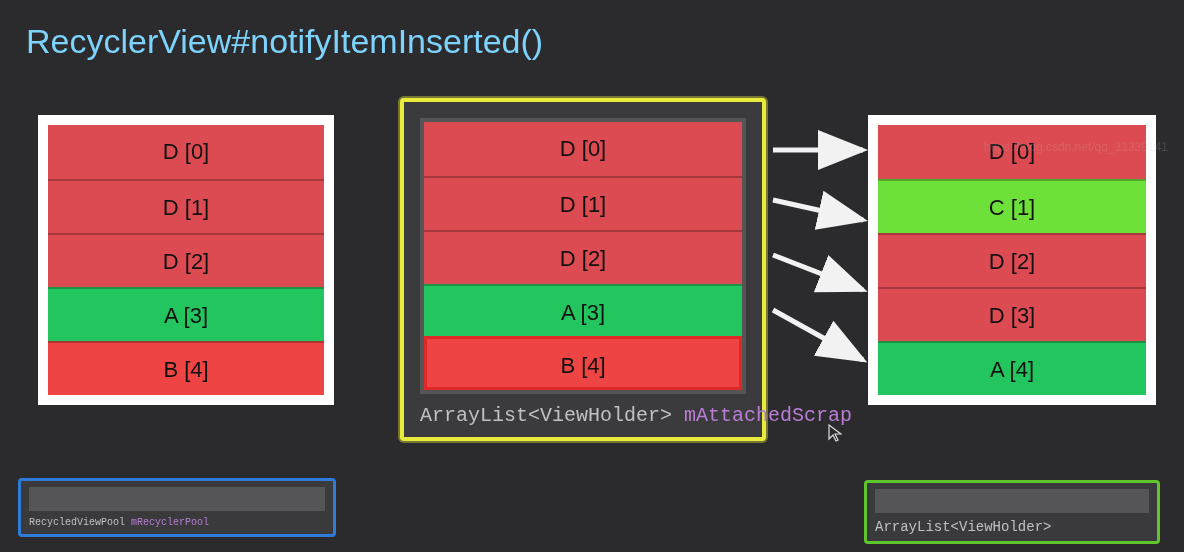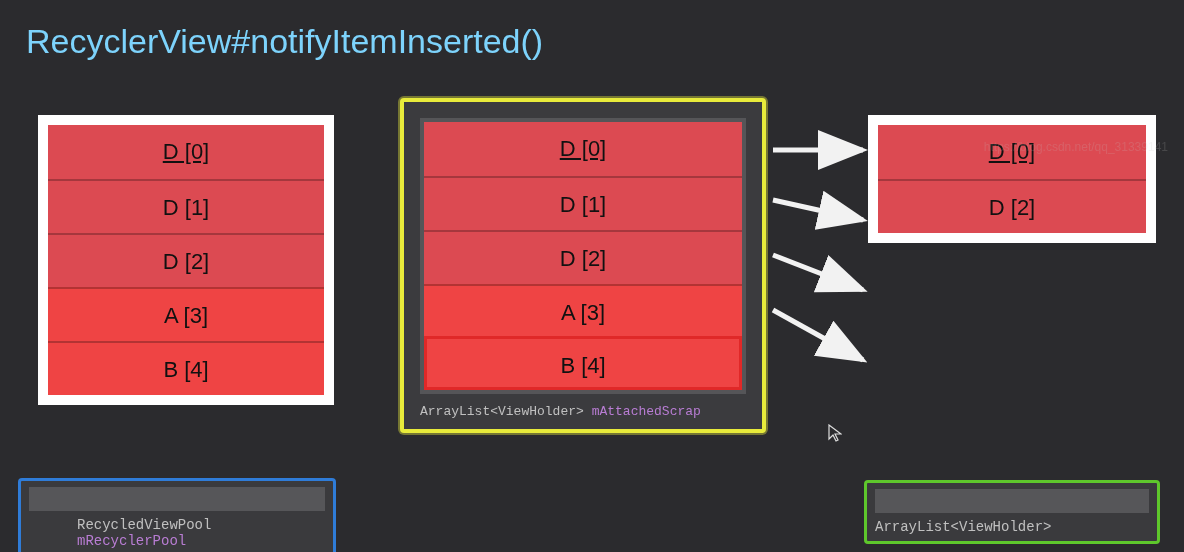--- a/index.html
+++ b/index.html
@@ -31,23 +31,23 @@
     padding: 2px;
   }
   .row {
     height: 54px;
     line-height: 54px;
     text-align: center;
     font-size: 22px;
     color: #111;
     border-top: 2px solid rgba(0,0,0,0.25);
   }
-  .row:first-child { border-top: none; text-decoration: underline; }
+  .row:first-child { border-top: none; }
   .red { background: #dc4a52; }
-  .blue { background: #ef4444; text-align: center; }
+  .blue { background: #22c55e; text-align: center; }
   .yellow { background: #ef4444; }
   .green { background: #6de03a; }
 
   
   .scrap-container {
     position: absolute;
     left: 400px;
     top: 98px;
     width: 366px;
     border: 4px solid #e8eb3b;
@@ -61,21 +61,21 @@
     padding: 4px;
   }
   .scrap-list .row { height: 54px; font-size: 22px; }
   .b4-highlight {
     border: 3px solid #e02828;
     margin-top: -2px;
   }
   .scrap-caption {
     color: #c0c0c0;
     font-family: "Courier New", monospace;
-    font-size: 13px;
+    font-size: 20px;
     margin-top: 10px;
     white-space: nowrap;
   }
   .scrap-caption .field { color: #b97dd4; }
 
   
   .right-list {
     position: absolute;
     left: 868px;
     top: 115px;
@@ -107,22 +107,21 @@
     padding: 6px 8px;
   }
   .pool-bar {
     background: #565659;
     height: 24px;
     margin-bottom: 6px;
   }
   .pool-caption {
     color: #c0c0c0;
     font-family: "Courier New", monospace;
-    font-size: 14px;
-    margin-left: 48px;
+    font-size: 10px;
   }
   .pool-caption .field { color: #b97dd4; }
 
   
   .changed-box {
     position: absolute;
     left: 864px;
     top: 480px;
     width: 296px;
     border: 3px solid #5ec72c;
@@ -196,21 +195,24 @@
     </marker>
   </defs>
   <line x1="5" y1="30" x2="95" y2="30" stroke="#f2f2f2" stroke-width="5" marker-end="url(#ah)"></line>
   <line x1="5" y1="80" x2="95" y2="100" stroke="#f2f2f2" stroke-width="5" marker-end="url(#ah)"></line>
   <line x1="5" y1="135" x2="95" y2="170" stroke="#f2f2f2" stroke-width="5" marker-end="url(#ah)"></line>
   <line x1="5" y1="190" x2="95" y2="240" stroke="#f2f2f2" stroke-width="5" marker-end="url(#ah)"></line>
 </svg>
 
 <div class="right-list">
   <div class="row red">D [0]</div>
+  <div class="row green">C [1]</div>
   <div class="row red">D [2]</div>
+  <div class="row red">D [3]</div>
+  <div class="row blue">A [4]</div>
 </div>
 
 <div class="pool-box">
   <div class="pool-bar"></div>
   <div class="pool-caption">
     <span>RecycledViewPool</span>
     <span class="field">mRecyclerPool</span>
   </div>
 </div>
 

